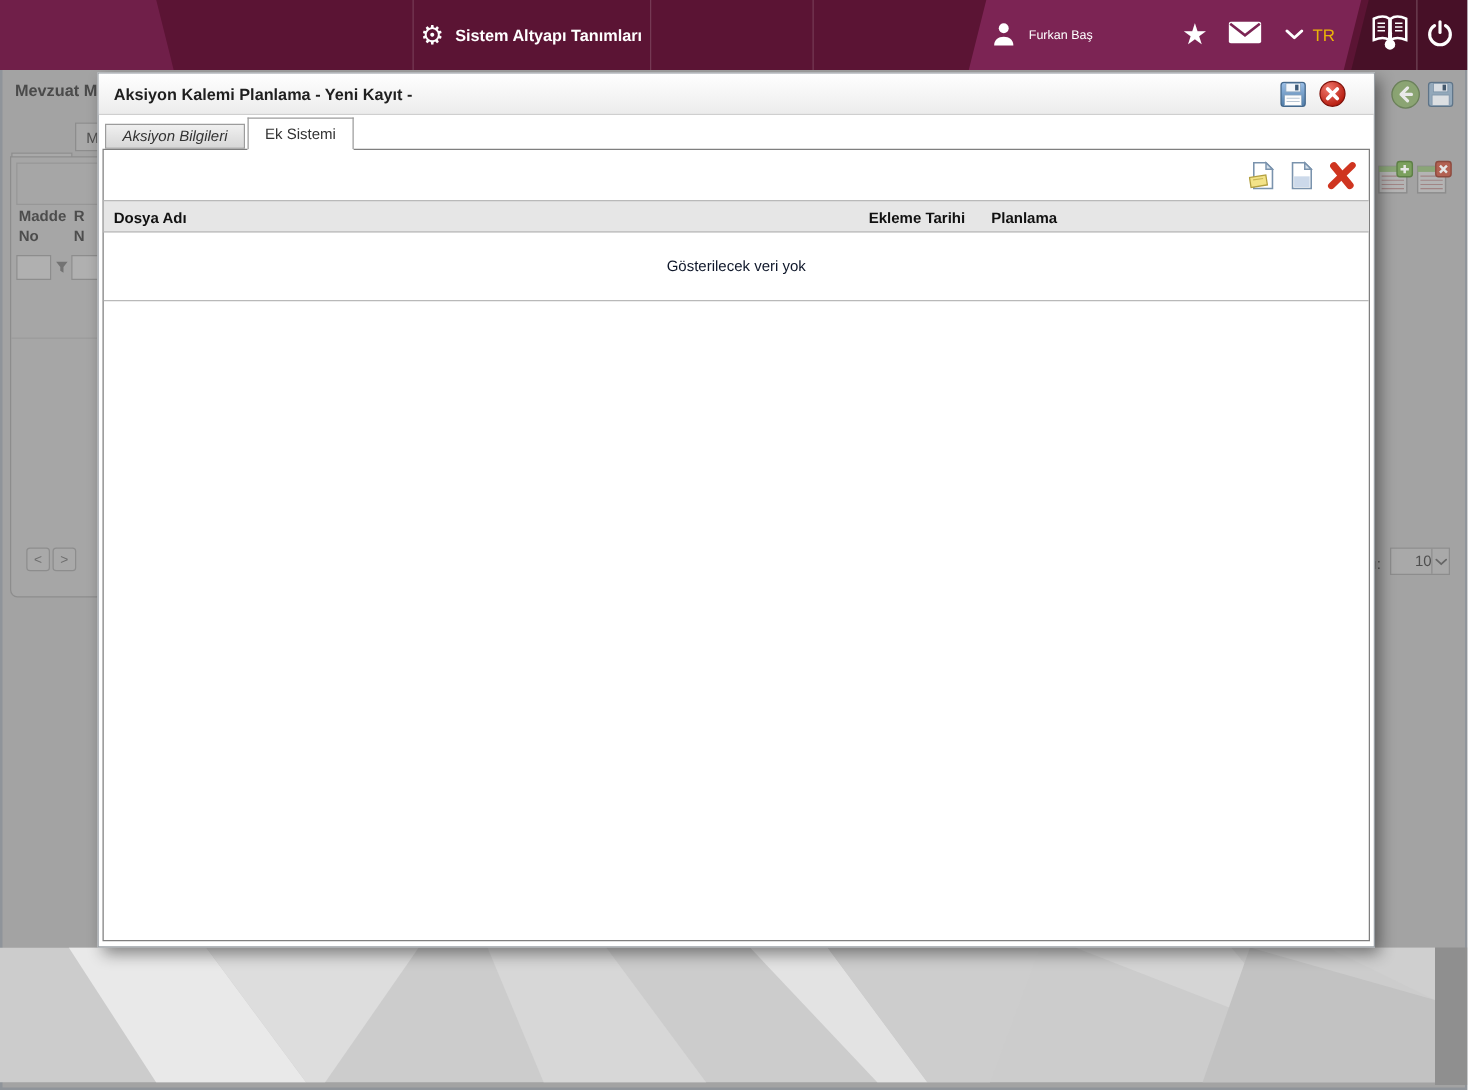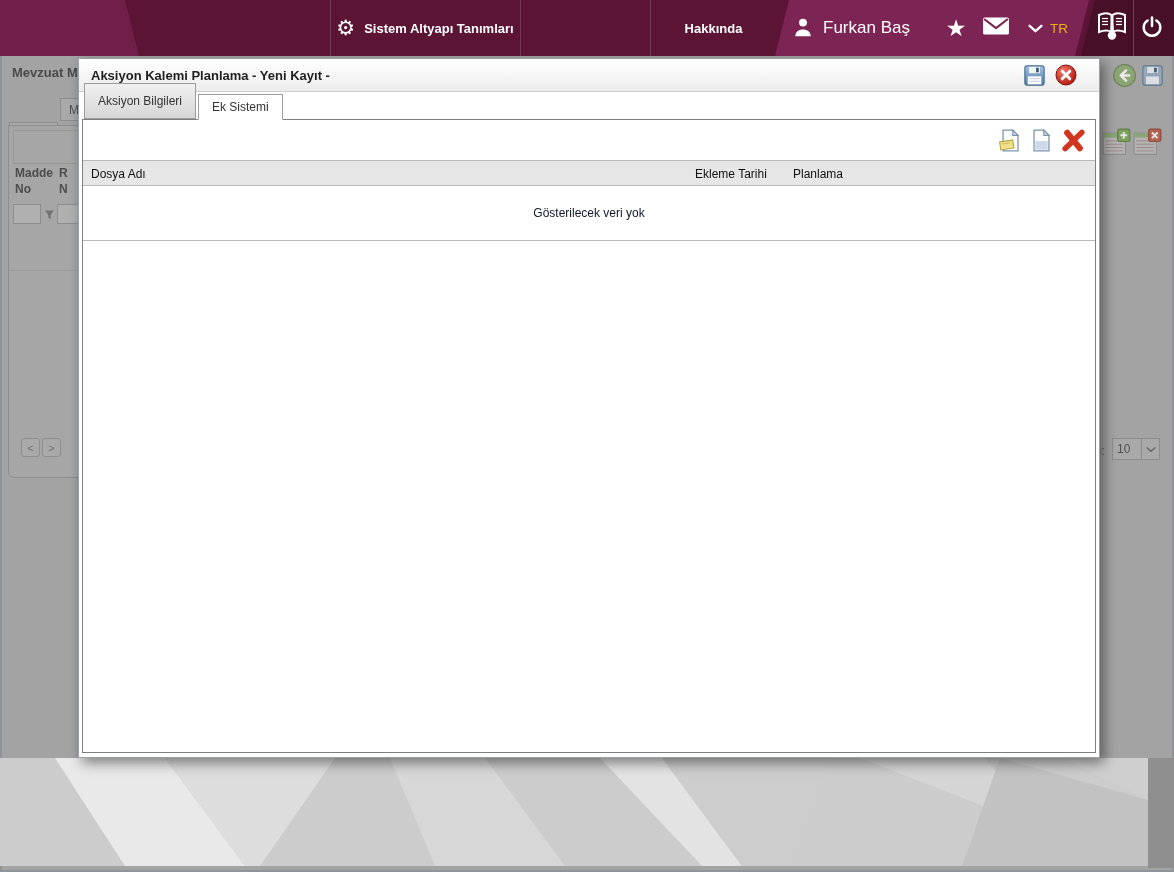--- a/index.html
+++ b/index.html
@@ -41,46 +41,46 @@
   .funnel { position:absolute; left:35px; top:81px; }
   .bg-rowline { position:absolute; left:0; right:0; top:144px; height:1px; background:#9b9b9b; }
   .bg-pager { position:absolute; top:312px; width:19px; height:19px; border:1px solid #8d8d8d; border-radius:3px;
               background:#a9a9a9; color:#6f6f6f; font-size:11px; display:flex; align-items:center; justify-content:center; }
   .bg-prev { left:12px; } .bg-next { left:33px; }
 
   .page-right { position:absolute; left:1096px; top:56px; width:78px; height:702px; overflow:hidden; z-index:5; }
   .pr-abs { position:absolute; }
   .bg-pagesize-label { left:2px; top:388px; font-size:12px; color:#555; }
   .bg-pagesize { left:16px; top:382px; width:48px; height:22px; border:1px solid #8d8d8d;
-                 background:#a9a9a9; font-size:12px; color:#4f4f4f; display:flex; align-items:center; padding-left:4px; }
+                 background:#a9a9a9; font-size:12px; color:#4f4f4f; display:flex; align-items:center; padding-left:19px; }
   .dd-btn { margin-left:auto; width:18px; height:100%; border-left:1px solid #8d8d8d;
             display:flex; align-items:center; justify-content:center; }
 
   
   .pattern-band { position:absolute; left:0; top:758px; width:1148px; height:108px; z-index:6; }
   .pattern-band svg { width:100%; height:100%; display:block; }
   .right-strip { position:absolute; left:1148px; top:758px; width:26px; height:110px; background:#8f8f8f; z-index:6; }
 
   
   .modal { position:absolute; left:78px; top:58px; width:1022px; height:700px; background:#fff;
            border:1px solid #9aa0a6; box-shadow:4px 5px 12px rgba(0,0,0,0.45); z-index:20; }
   .modal-titlebar { height:33px; background:linear-gradient(#ffffff,#ececec); border-bottom:1px solid #cfcfcf;
                     display:flex; align-items:center; padding:0 12px; }
   .modal-title { font-size:13px; font-weight:700; color:#1f1f1f; }
   .titlebar-actions { margin-left:auto; display:flex; align-items:center; gap:10px; padding-right:10px; }
   .icon-btn { cursor:pointer; display:flex; align-items:center; justify-content:center; }
   .tabstrip { height:27px; padding-left:5px; display:flex; align-items:flex-end; position:relative; z-index:3; }
   .tab { font-size:12px; color:#333; border:1px solid #9c9c9c; padding:0 13px; display:flex;
          align-items:center; margin-right:2px; cursor:pointer; white-space:nowrap; }
-  .tab-inactive { background:linear-gradient(#f0f0f0,#d7d7d7); height:36px; }
+  .tab-inactive { background:linear-gradient(#f0f0f0,#d7d7d7); height:20px;font-style:italic; }
   .tab-active { background:#fff; height:26px; border-bottom:1px solid #fff; margin-bottom:-1px; }
   .panel { position:absolute; left:3px; right:3px; top:60px; bottom:4px; border:1px solid #7f7f7f; background:#fff; z-index:2; }
   .panel-toolbar { height:40px; display:flex; align-items:center; justify-content:flex-end; gap:8px; padding-right:9px; }
   .grid-header { height:26px; background:#e6e6e6; border-top:1px solid #b9b9b9; border-bottom:1px solid #b9b9b9;
-                 position:relative; font-size:12px; font-weight:400; color:#111; }
+                 position:relative; font-size:12px; font-weight:700; color:#111; }
   .gh { position:absolute; top:6px; cursor:pointer; }
   .gh-file { left:8px; } .gh-date { left:612px; } .gh-user { left:710px; }
   .grid-empty { height:55px; border-bottom:1px solid #b9b9b9; display:flex; align-items:center;
                 justify-content:center; font-size:12px; color:#0f172a; }
 </style>
 </head>
 <body>
 
 <div id="screen">
 
@@ -94,32 +94,29 @@
     <div class="vline" style="left:1133px; background:rgba(255,255,255,0.22)"></div>
 
 
 
     <div class="nav-item" style="left:331px;width:188px">
       <span class="glyph" style="font-size:21px">⚙</span>
       <span>Sistem Altyapı Tanımları</span>
     </div>
 
 
-    <div class="nav-item" style="left:650px;width:127px">
-      <span>Hakkında</span>
-    </div>
 
     <div class="nav-item" style="left:788px;width:160px;justify-content:flex-start;padding-left:4px">
       <span>
         <svg width="22" height="22" viewBox="0 0 20 20">
             <circle cx="10" cy="6" r="3.6" fill="#fff"></circle>
             <path d="M3 18.5 C3 14.5 6 12.2 10 12.2 C14 12.2 17 14.5 17 18.5 Z" fill="#fff"></path>
           </svg>
       </span>
-      <span style="font-weight:400;font-size:17px">Furkan Baş</span>
+      <span style="font-weight:400;font-size:10px">Furkan Baş</span>
     </div>
 
     <div class="tb-btn" style="left:942px;top:14px;width:28px;height:28px">
       <span class="glyph" style="font-size:23px">★</span>
     </div>
 
     <div class="tb-btn" style="left:981px;top:17px;width:30px;height:22px">
       <span>
         <svg width="28" height="20" viewBox="0 0 26 18">
             <rect x="1" y="1" width="24" height="16" rx="1.5" fill="#fff"></rect>

